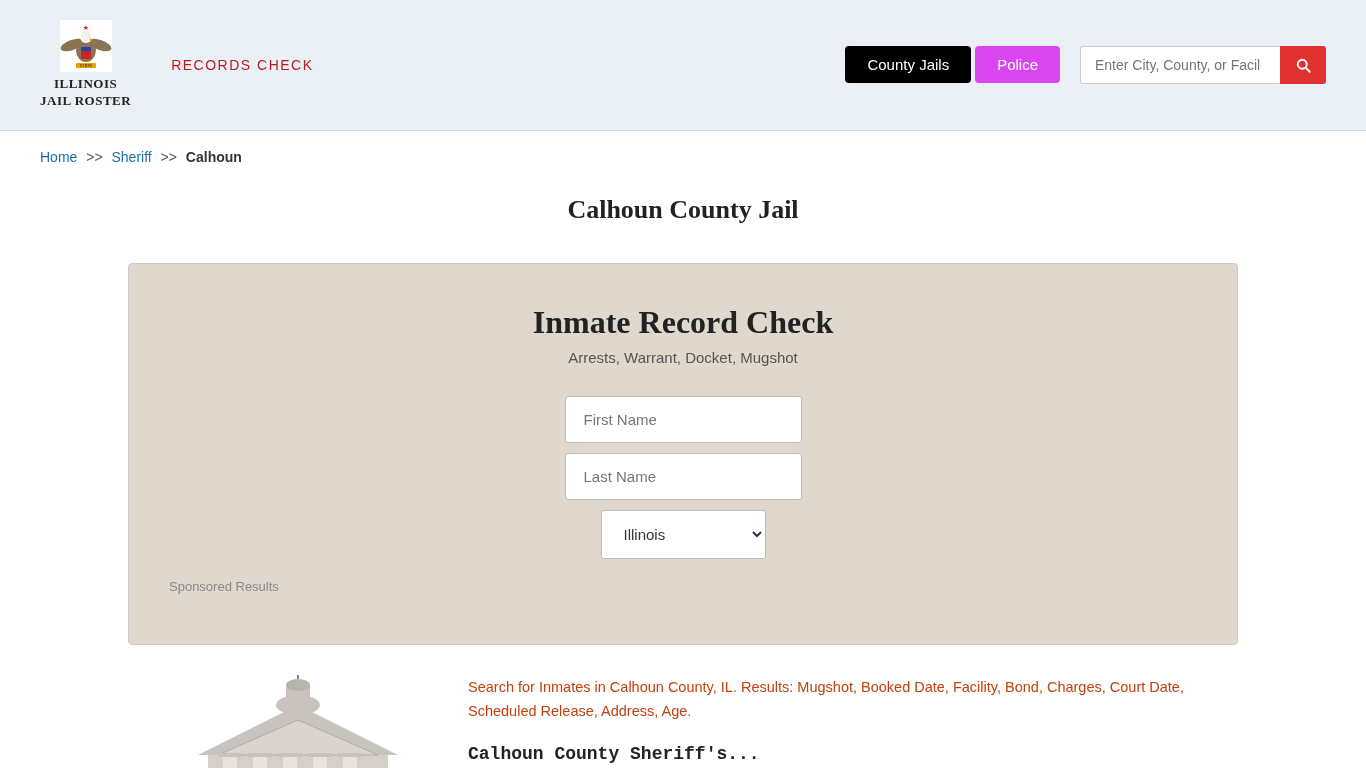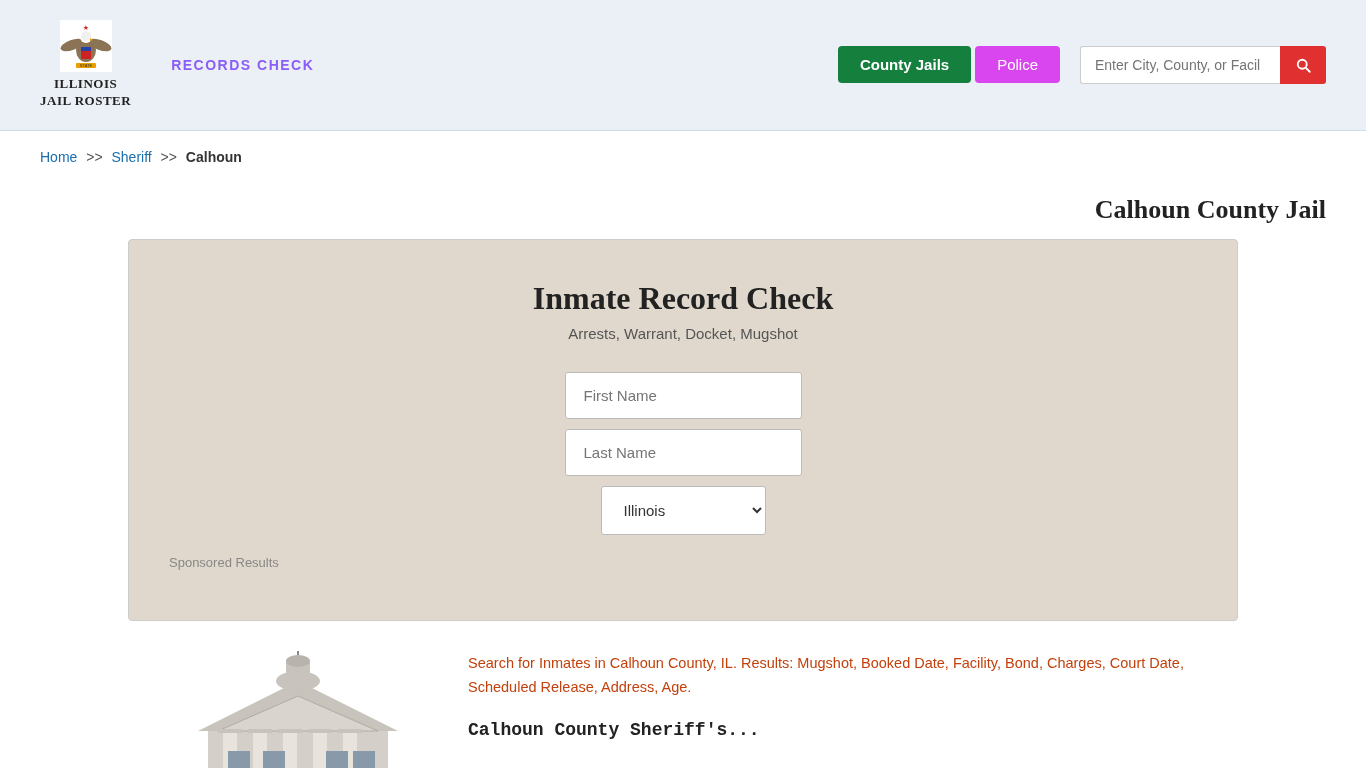--- a/index.html
+++ b/index.html
@@ -27,45 +27,44 @@
       color: #222;
       text-align: center;
       line-height: 1.3;
       margin-top: 4px;
       letter-spacing: 0.5px;
     }
     .records-check-link {
       font-family: Arial, sans-serif;
       font-size: 14px;
       letter-spacing: 1.5px;
-      color: #8b5cf6;
+      color: #b91c1c;
       text-decoration: none;
-      font-weight: 700;
+      font-weight: 400;
       text-transform: uppercase;
       margin-left: 10px;
     }
     .header-nav {
       margin-left: auto;
       display: flex;
       align-items: center;
       gap: 4px;
     }
     .nav-btn {
       padding: 10px 22px;
       border: none;
       border-radius: 4px;
       font-size: 15px;
       font-family: Arial, sans-serif;
       cursor: pointer;
       font-weight: 500;
     }
     .nav-btn-active {
-      background: #15803d;
+      background: #000000;
       color: #fff;
-      font-weight: bold;
     }
     .nav-btn-inactive {
       background: #d946ef;
       color: #fff;
     }
     .search-bar {
       display: flex;
       align-items: center;
       margin-left: 16px;
     }
@@ -109,22 +108,22 @@
       color: #555;
       margin: 0 5px;
     }
     .breadcrumb-current {
       font-weight: bold;
       color: #333;
     }
 
     
     .page-title-area {
-      text-align: right;
-      padding: 20px 40px 14px;
+      text-align: center;
+      padding: 20px 40px 38px;
     }
     .page-title-area h1 {
       font-size: 26px;
       font-weight: bold;
       font-family: Georgia, serif;
       color: #222;
     }
 
     
     .inmate-search-box {

